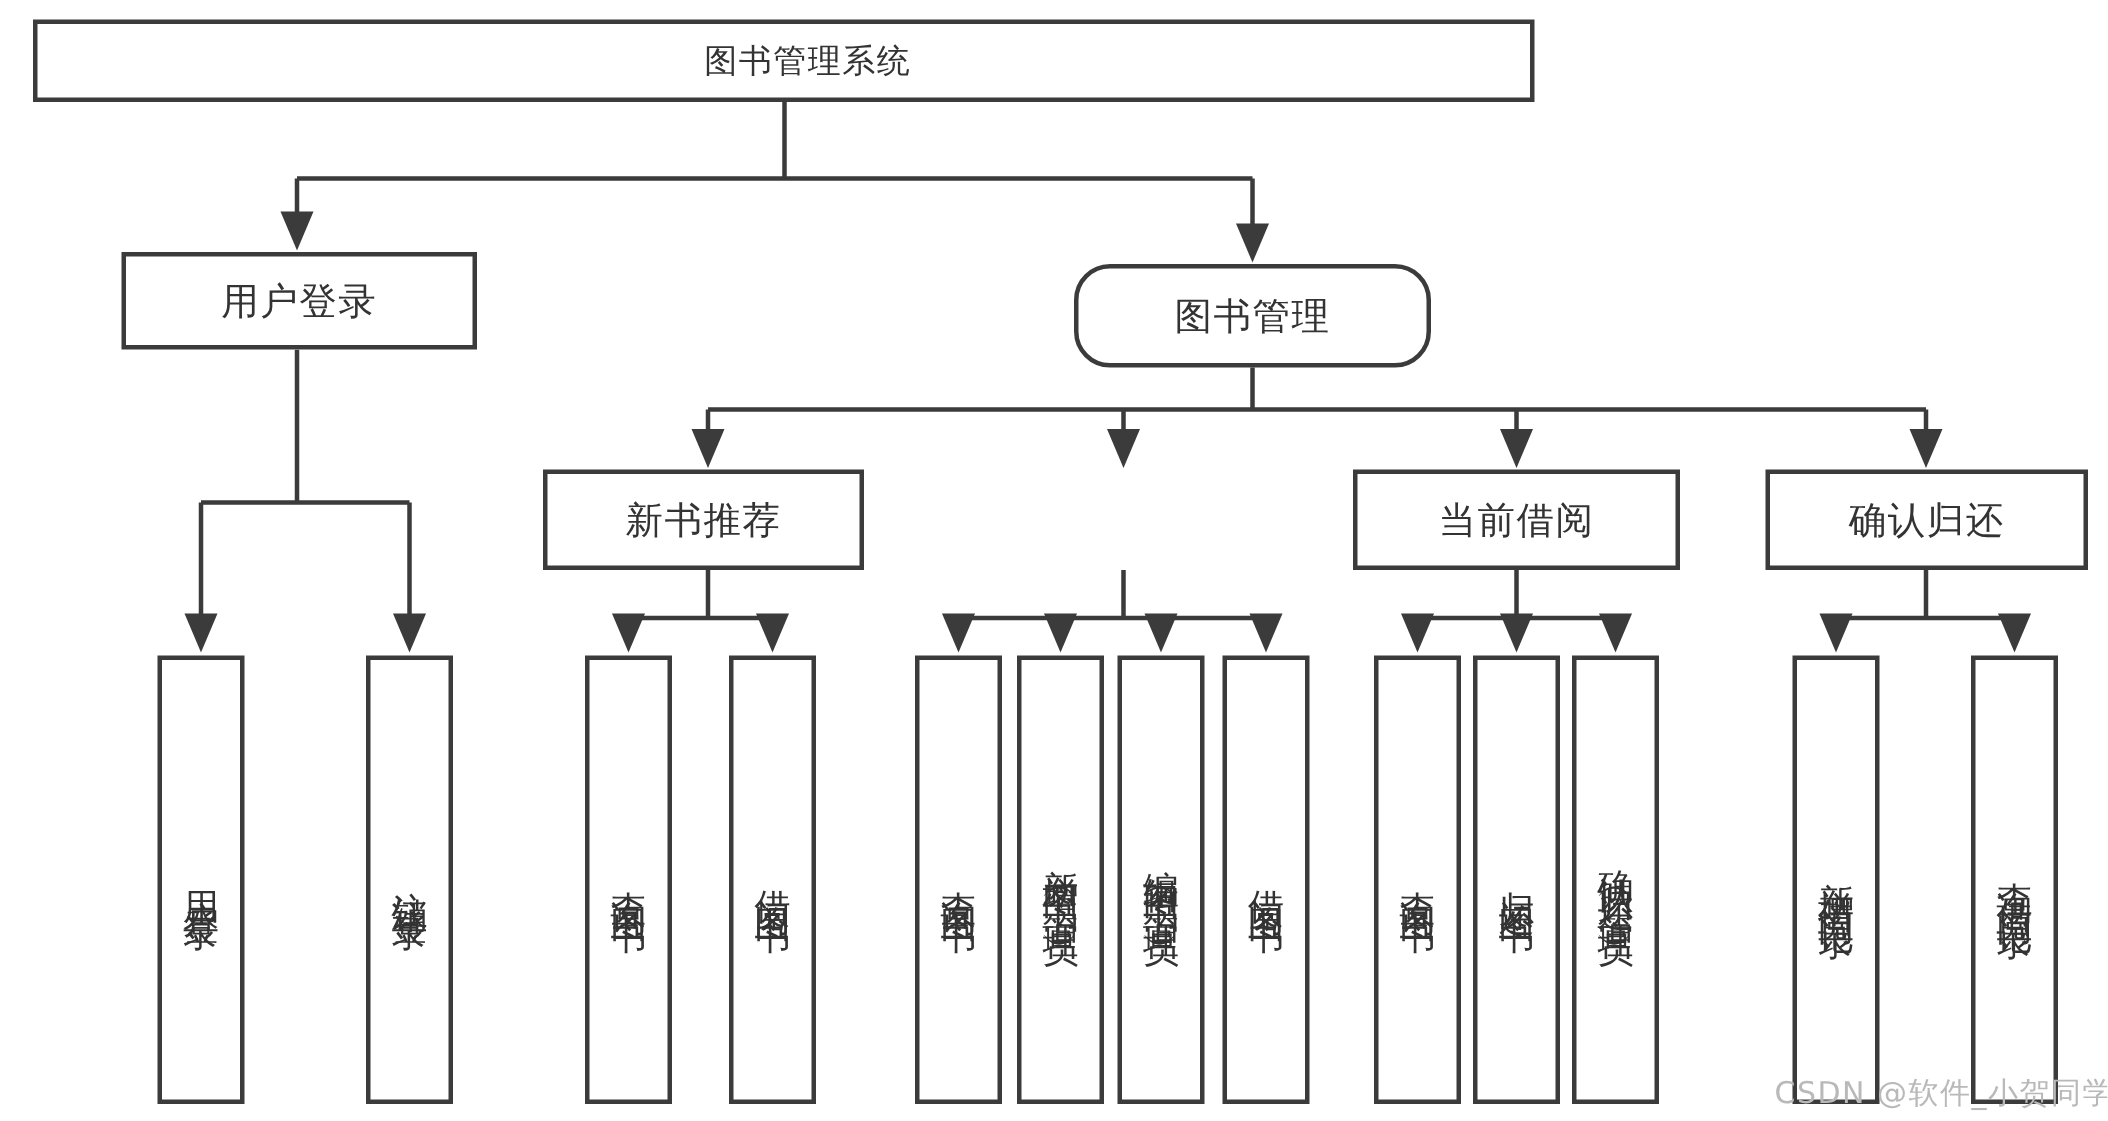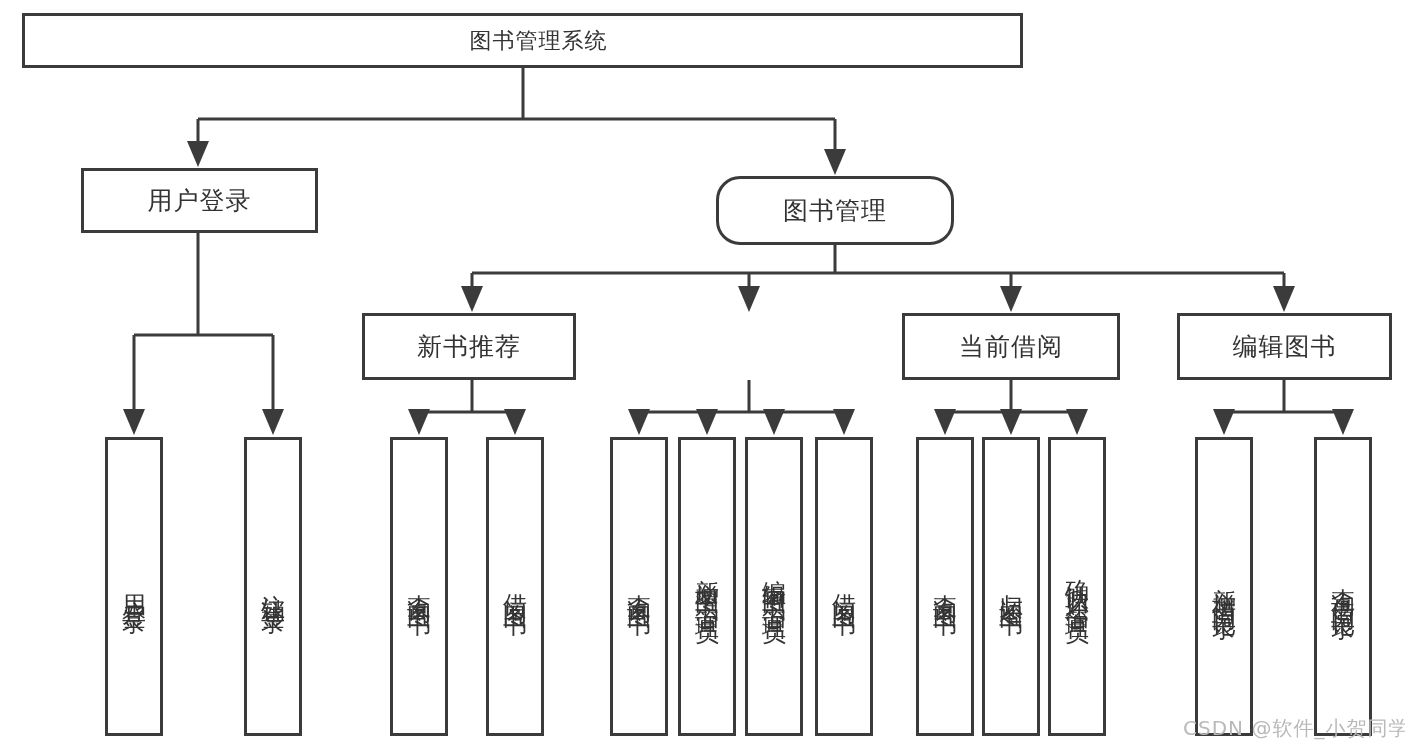--- a/index.html
+++ b/index.html
@@ -133,21 +133,21 @@
     </g>
   </svg>
 
   <div id="n-root" class="node root">图书管理系统</div>
 
   <div id="n-ul" class="node">用户登录</div>
   <div id="n-bm" class="node">图书管理</div>
 
   <div id="n-nbr" class="node">新书推荐</div>
   <div id="n-cb" class="node">当前借阅</div>
-  <div id="n-br" class="node">编辑图书</div>
+  <div id="n-br" class="node">确认归还</div>
 
   <div id="l-a1" class="leaf">
     <span>用户登录</span>
   </div>
   <div id="l-a2" class="leaf">
     <span>注销登录</span>
   </div>
 
   <div id="l-b1" class="leaf">
     <span>查询图书</span>

